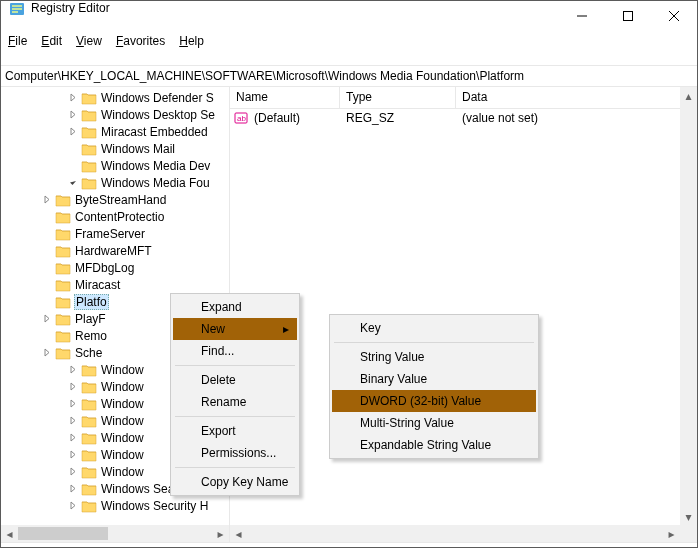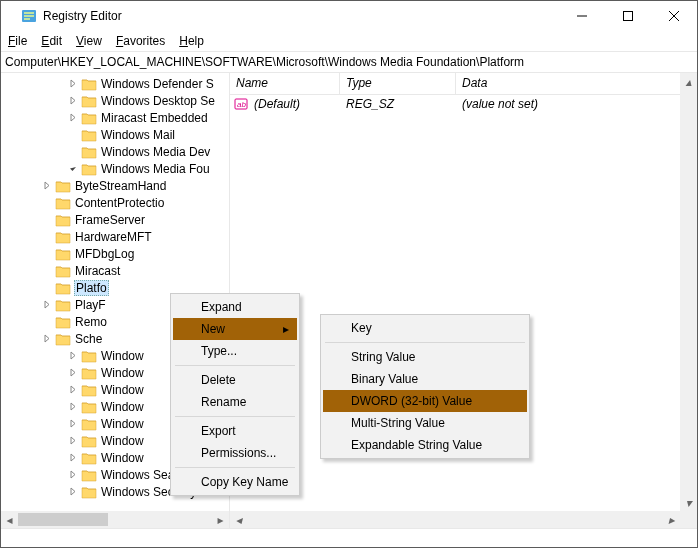--- a/index.html
+++ b/index.html
@@ -1,48 +1,48 @@
 <!DOCTYPE html>
 <html><head>
 <meta charset="utf-8">
 <style>
 * { box-sizing: border-box; margin: 0; padding: 0; font-family: "Segoe UI", Tahoma, sans-serif; }
 body { background: #fff; width: 698px; height: 548px; overflow: hidden; border: 1px solid #5a5a5a; }
 
-.titlebar { height: 30px; display: flex; align-items: center; padding-left: 20px; }
+.titlebar { height: 30px; display: flex; padding-left: 8px; }
 .titlebar .app-icon { width: 16px; height: 16px; margin-right: 6px; }
 .titlebar .title { font-size: 12px; flex: 1; }
 .win-controls { display: flex; height: 100%; }
 .win-btn { width: 46px; display: flex; align-items: center; justify-content: center; }
 .win-btn svg { width: 10px; height: 10px; }
 
 .menubar { height: 20px; display: flex; align-items: center; font-size: 12px; }
 .menubar .menu-item { padding: 1px 7px; }
 .menubar .menu-item span.u { text-decoration: underline; }
 
-.addrbar { height: 22px; border-top: 1px solid #e8e8e8; border-bottom: 1px solid #e8e8e8; display: flex; align-items: center; padding: 0 4px; font-size: 12px; }
+.addrbar { height: 22px; border-top: 1px solid #e8e8e8; border-bottom: 1px solid #e8e8e8; display: flex; align-items: center; padding: 0 4px; font-size: 12px; margin-top: 14px; }
 
 .main { display: flex; height: 455px; }
 .tree-pane { width: 229px; border-right: 1px solid #e8e8e8; overflow: hidden; position: relative; font-size: 12px; }
 .tree-scroll { position: absolute; top: 0; left: 0; right: 0; bottom: 17px; overflow: hidden; }
 .tree { padding-top: 2px; }
 .tree-item { height: 17px; display: flex; align-items: center; white-space: nowrap; }
 .tree-item .exp { width: 12px; height: 12px; margin-right: 2px; display: flex; align-items: center; justify-content: center; color: #888; }
 .tree-item .exp.open { color: #444; }
 .tree-item .folder { width: 16px; height: 14px; margin-right: 4px; flex-shrink: 0; }
 .tree-item .label { white-space: nowrap; }
 .tree-item.sel .label { background: #cde8ff; border: 1px dotted #7aa; padding: 0 1px; margin-left: -1px; }
 .ind2 { padding-left: 66px; }
 .ind3 { padding-left: 40px; }
 .hscroll { position: absolute; left: 0; right: 0; bottom: 0; height: 17px; background: #f0f0f0; display: flex; align-items: center; }
 .hscroll .arr { width: 17px; height: 17px; display: flex; align-items: center; justify-content: center; color: #666; }
 .hscroll .track { flex: 1; height: 17px; background: #f0f0f0; position: relative; }
 .hscroll .thumb { position: absolute; top: 2px; height: 13px; background: #cdcdcd; }
 
-.values-pane { flex: 1; position: relative; font-size: 12px; font-style: italic; }
+.values-pane { flex: 1; position: relative; font-size: 12px; }
 .cols { height: 22px; display: flex; border-bottom: 1px solid #e8e8e8; }
 .col { padding: 3px 6px; border-right: 1px solid #e8e8e8; }
 .row { display: flex; height: 18px; align-items: center; }
 .cell { padding: 0 6px; }
 .str-icon { width: 14px; height: 14px; margin-left: 4px; flex-shrink: 0; }
 .vscroll-r { position: absolute; top: 0; bottom: 17px; right: 0; width: 17px; background: #f0f0f0; display: flex; flex-direction: column; }
 .vscroll-r .arr { width: 17px; height: 17px; display: flex; align-items: center; justify-content: center; color: #666; }
 .vscroll-r .track { flex: 1; }
 .hscroll-r { position: absolute; left: 0; right: 17px; bottom: 0; height: 17px; background: #f0f0f0; display: flex; }
 .hscroll-r .arr { width: 17px; height: 17px; display: flex; align-items: center; justify-content: center; color: #666; }
@@ -409,32 +409,32 @@
 </div>
 
 <div class="statusbar"></div>
 
 <div class="ctx-menu" style="left:170px;top:293px;width:130px">
   <div class="mi">Expand</div>
   <div class="mi hl">
       <span>New</span>
       <span class="arrow">▸</span>
     </div>
-  <div class="mi">Type...</div>
+  <div class="mi">Find...</div>
   <div class="sep"></div>
   <div class="mi">Delete</div>
   <div class="mi">Rename</div>
   <div class="sep"></div>
   <div class="mi">Export</div>
   <div class="mi">Permissions...</div>
   <div class="sep"></div>
   <div class="mi">Copy Key Name</div>
 </div>
 
-<div class="ctx-menu" style="left:320px;top:314px;width:210px">
+<div class="ctx-menu" style="left:329px;top:314px;width:210px">
   <div class="mi">Key</div>
   <div class="sep"></div>
   <div class="mi">String Value</div>
   <div class="mi">Binary Value</div>
   <div class="mi hl">DWORD (32-bit) Value</div>
   <div class="mi">Multi-String Value</div>
   <div class="mi">Expandable String Value</div>
 </div>
 
 </body></html>

